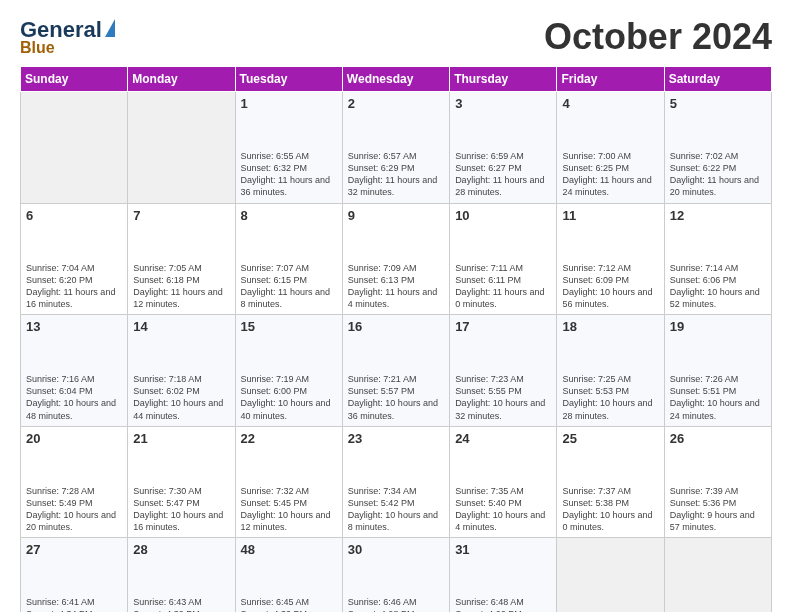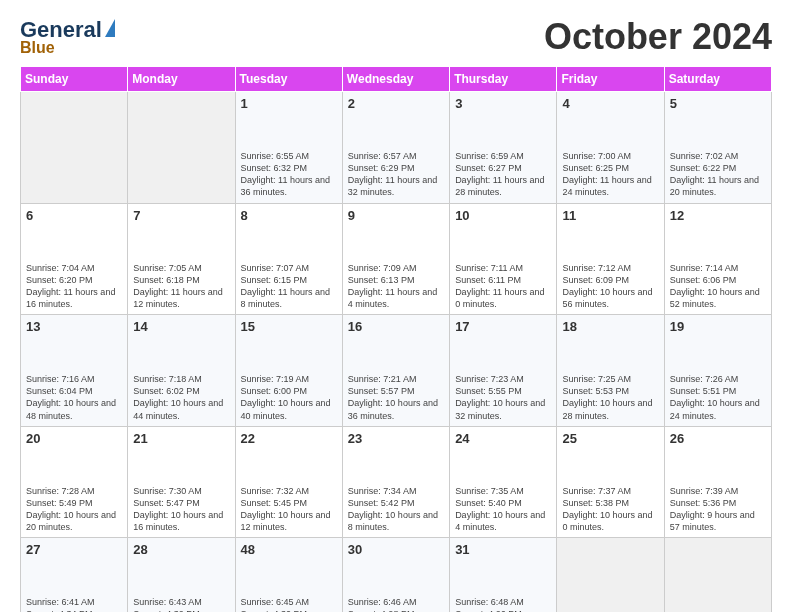--- a/index.html
+++ b/index.html
@@ -54,21 +54,21 @@
     .location {
       font-size: 15px;
       color: #555;
     }
     table {
       width: 100%;
       border-collapse: collapse;
       table-layout: fixed;
     }
     thead tr th {
-      background-color: #d946ef;
+      background-color: #a21caf;
       color: #fff;
       font-size: 12px;
       font-weight: bold;
       padding: 5px 4px;
       text-align: left;
       border: 1px solid #fff;
     }
     tbody tr td {
       border: 1px solid #ccc;
       vertical-align: top;

